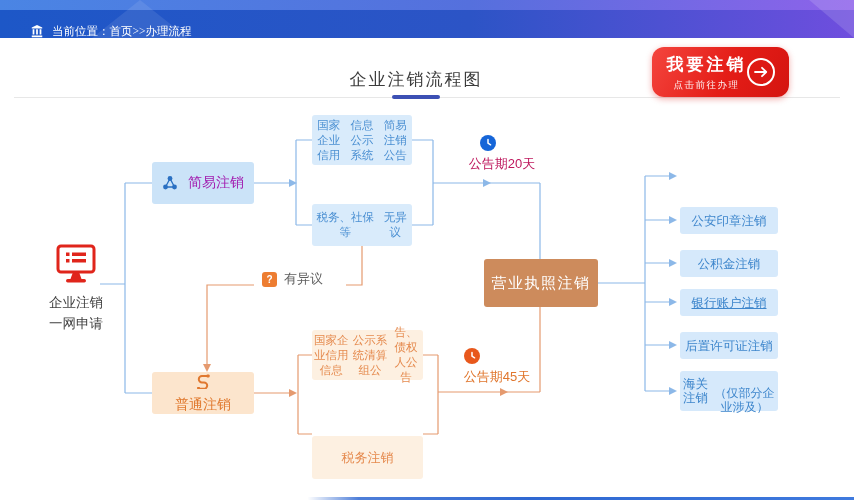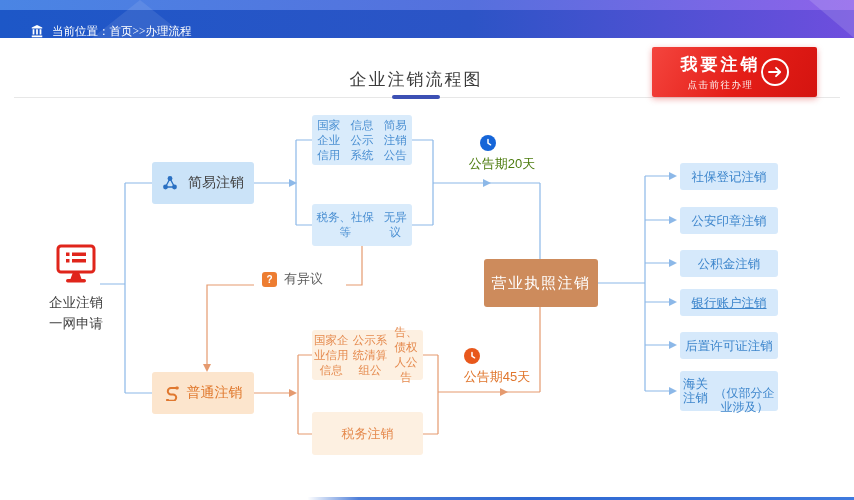--- a/index.html
+++ b/index.html
@@ -19,44 +19,44 @@
     background:rgba(255,255,255,0.14); clip-path:polygon(100% 0,100% 100%,30% 0); }
   .crumb { position:absolute; top:24px; left:30px; height:28px;
     display:flex; gap:8px; color:#fff; font-size:11.5px; cursor:pointer;font-family:Liberation Serif, serif; }
   
   .page-title { position:absolute; top:68px; left:0; width:832px; text-align:center;
     font-size:17px; color:#3c3c3c; letter-spacing:2px; }
   .rule { position:absolute; top:97px; left:14px; right:14px; height:1px; background:#e7e7e7; }
   .rule-accent { position:absolute; top:95px; left:392px; width:48px; height:4px;
     background:#3c50b4; border-radius:2px; }
   
-  .cta { position:absolute; top:47px; left:652px; width:165px; height:50px;
+  .cta { position:absolute; top:47px; left:652px; width:137px; height:50px;
     background:linear-gradient(118deg,#f4453e 0%,#e41d17 55%,#d41410 100%);
-    border-radius:2px; display:flex; align-items:center; justify-content:center; 
+    border-radius:12px; display:flex; align-items:center; justify-content:center; 
     box-shadow:0 2px 6px rgba(216,20,16,0.35); cursor:pointer; }
   .cta-text { text-align:center; color:#fff; }
   .cta-title { font-size:17px; font-weight:bold; letter-spacing:3px; }
   .cta-sub { font-size:9.5px; letter-spacing:1.5px; margin-top:3px; opacity:0.95; }
   .cta-arrow { width:28px; height:28px; border:2px solid #fff; border-radius:50%;
     display:flex; align-items:center; justify-content:center; }
   
   .n { position:absolute; display:flex; align-items:center; justify-content:center;
     border-radius:3px; text-align:center; }
   .col { }
-  .blue-main { background:#cbe3f8; color:#404040; font-size:14px; gap:10px; }
+  .blue-main { background:#cbe3f8; color:#a21caf; font-size:14px; gap:10px; }
   .blue-sub  { background:#d9ebfb; color:#4a8fd2; font-size:11.5px; line-height:15px; }
   .blue-out  { background:#d6e9fb; color:#3e86cc; font-size:12.5px; line-height:14px; }
-  .or-main   { background:#fce5cd; color:#e0792e; font-size:14px; gap:7px; }
+  .or-main   { background:#fce5cd; color:#e0792e; font-size:14px; gap:7px;flex-direction:column; }
   .or-sub    { background:#fdf0e1; color:#e58a4e; font-size:11.5px; line-height:15px; }
   .license   { background:#cd8b5c; color:#fff; font-size:15px; letter-spacing:1.5px; }
   .out-note  { font-size:12px; margin-top:17px; }
   .start-label { position:absolute; left:38px; top:292px; width:76px; text-align:center;
     font-size:13.5px; color:#404040; line-height:21px; }
   .period { position:absolute; width:100px; text-align:center; font-size:13px; }
-  .p-blue { color:#4d7c0f; } .p-orange { color:#e0762d; }
+  .p-blue { color:#be185d; } .p-orange { color:#e0762d; }
   .clock { position:absolute; width:16px; height:16px; }
   .obj { position:absolute; left:262px; top:270px; display:flex; align-items:center; gap:7px; }
   .obj-ico { width:15px; height:15px; background:#ed7d31; border-radius:3px; color:#fff;
     font-size:10px; font-weight:bold; display:flex; align-items:center; justify-content:center; }
   .obj-label { font-size:13px; color:#5f5f5f; }
   .connectors { position:absolute; top:0; left:0; }
   .footer-bar { position:absolute; left:0; right:0; bottom:0; height:3px;
     background:linear-gradient(90deg,rgba(47,104,210,0) 36%,rgba(47,104,210,0.85) 42%,#2f68d2 62%,#3f7ade 100%); }
 </style>
 </head>
@@ -190,33 +190,32 @@
     </span>
     <span>普通注销</span>
   </div>
 
   <div class="n or-sub col" style="left:312px;top:330px;width:111px;height:50px;">
     <span>国家企业信用信息</span>
     <span>公示系统清算组公</span>
     <span>告、债权人公告</span>
   </div>
 
-  <div class="n or-sub" style="left:312px;top:412px;width:111px;height:43px;font-size:13px;">税务注销</div>
+  <div class="n or-sub" style="left:312px;top:436px;width:111px;height:43px;font-size:13px;">税务注销</div>
 
   <span class="clock" style="left:464px;top:348px;">
     <svg width="16" height="16" viewBox="0 0 16 16">
       <circle cx="8" cy="8" r="8" fill="#e8581c"></circle>
       <path d="M8 4.5 V8.2 L10.6 9.8" stroke="#fff" stroke-width="1.5" fill="none" stroke-linecap="round"></path>
     </svg>
   </span>
   <div class="period p-orange" style="left:447px;top:368px;">公告期45天</div>
 
   <div class="n license" style="left:484px;top:259px;width:114px;height:48px;">营业执照注销</div>
 
-  <div class="n blue-out" style="left:680px;top:163px;width:98px;height:27px;">社保登记注销</div>
   <div class="n blue-out" style="left:680px;top:207px;width:98px;height:27px;">公安印章注销</div>
   <div class="n blue-out" style="left:680px;top:250px;width:98px;height:27px;">公积金注销</div>
   <div class="n blue-out" style="left:680px;top:289px;width:98px;height:27px;text-decoration:underline;">银行账户注销</div>
   <div class="n blue-out" style="left:680px;top:332px;width:98px;height:27px;">后置许可证注销</div>
   <div class="n blue-out col" style="left:680px;top:371px;width:98px;height:40px;">
     <span>海关注销</span>
     <span class="out-note">（仅部分企业涉及）</span>
   </div>
 
   <div class="footer-bar"></div>

